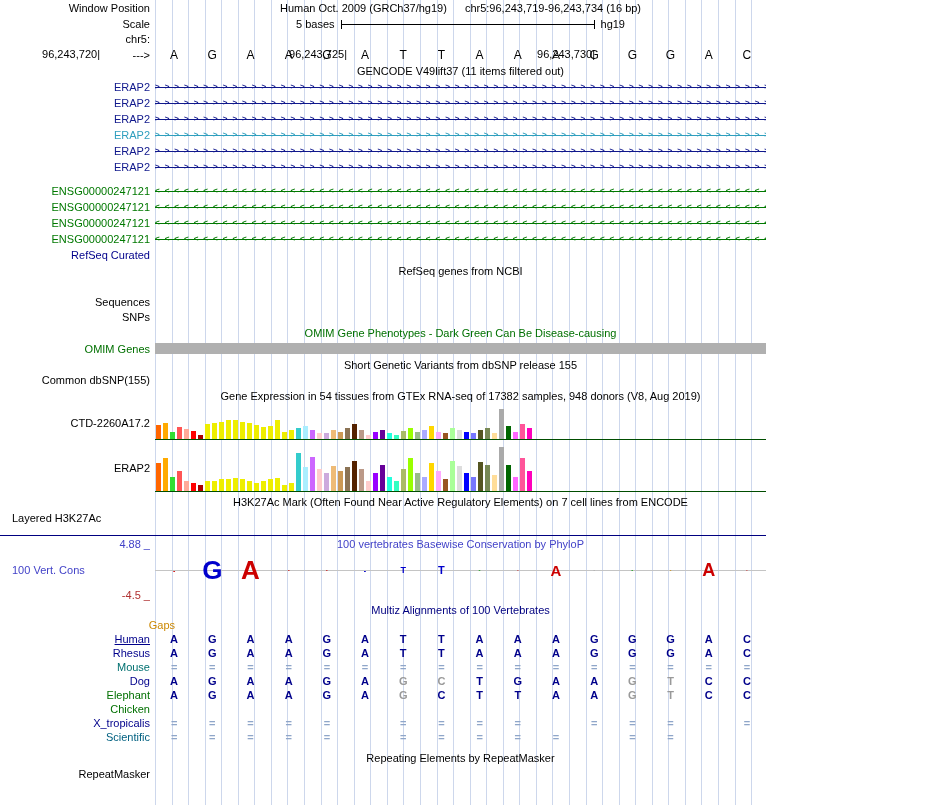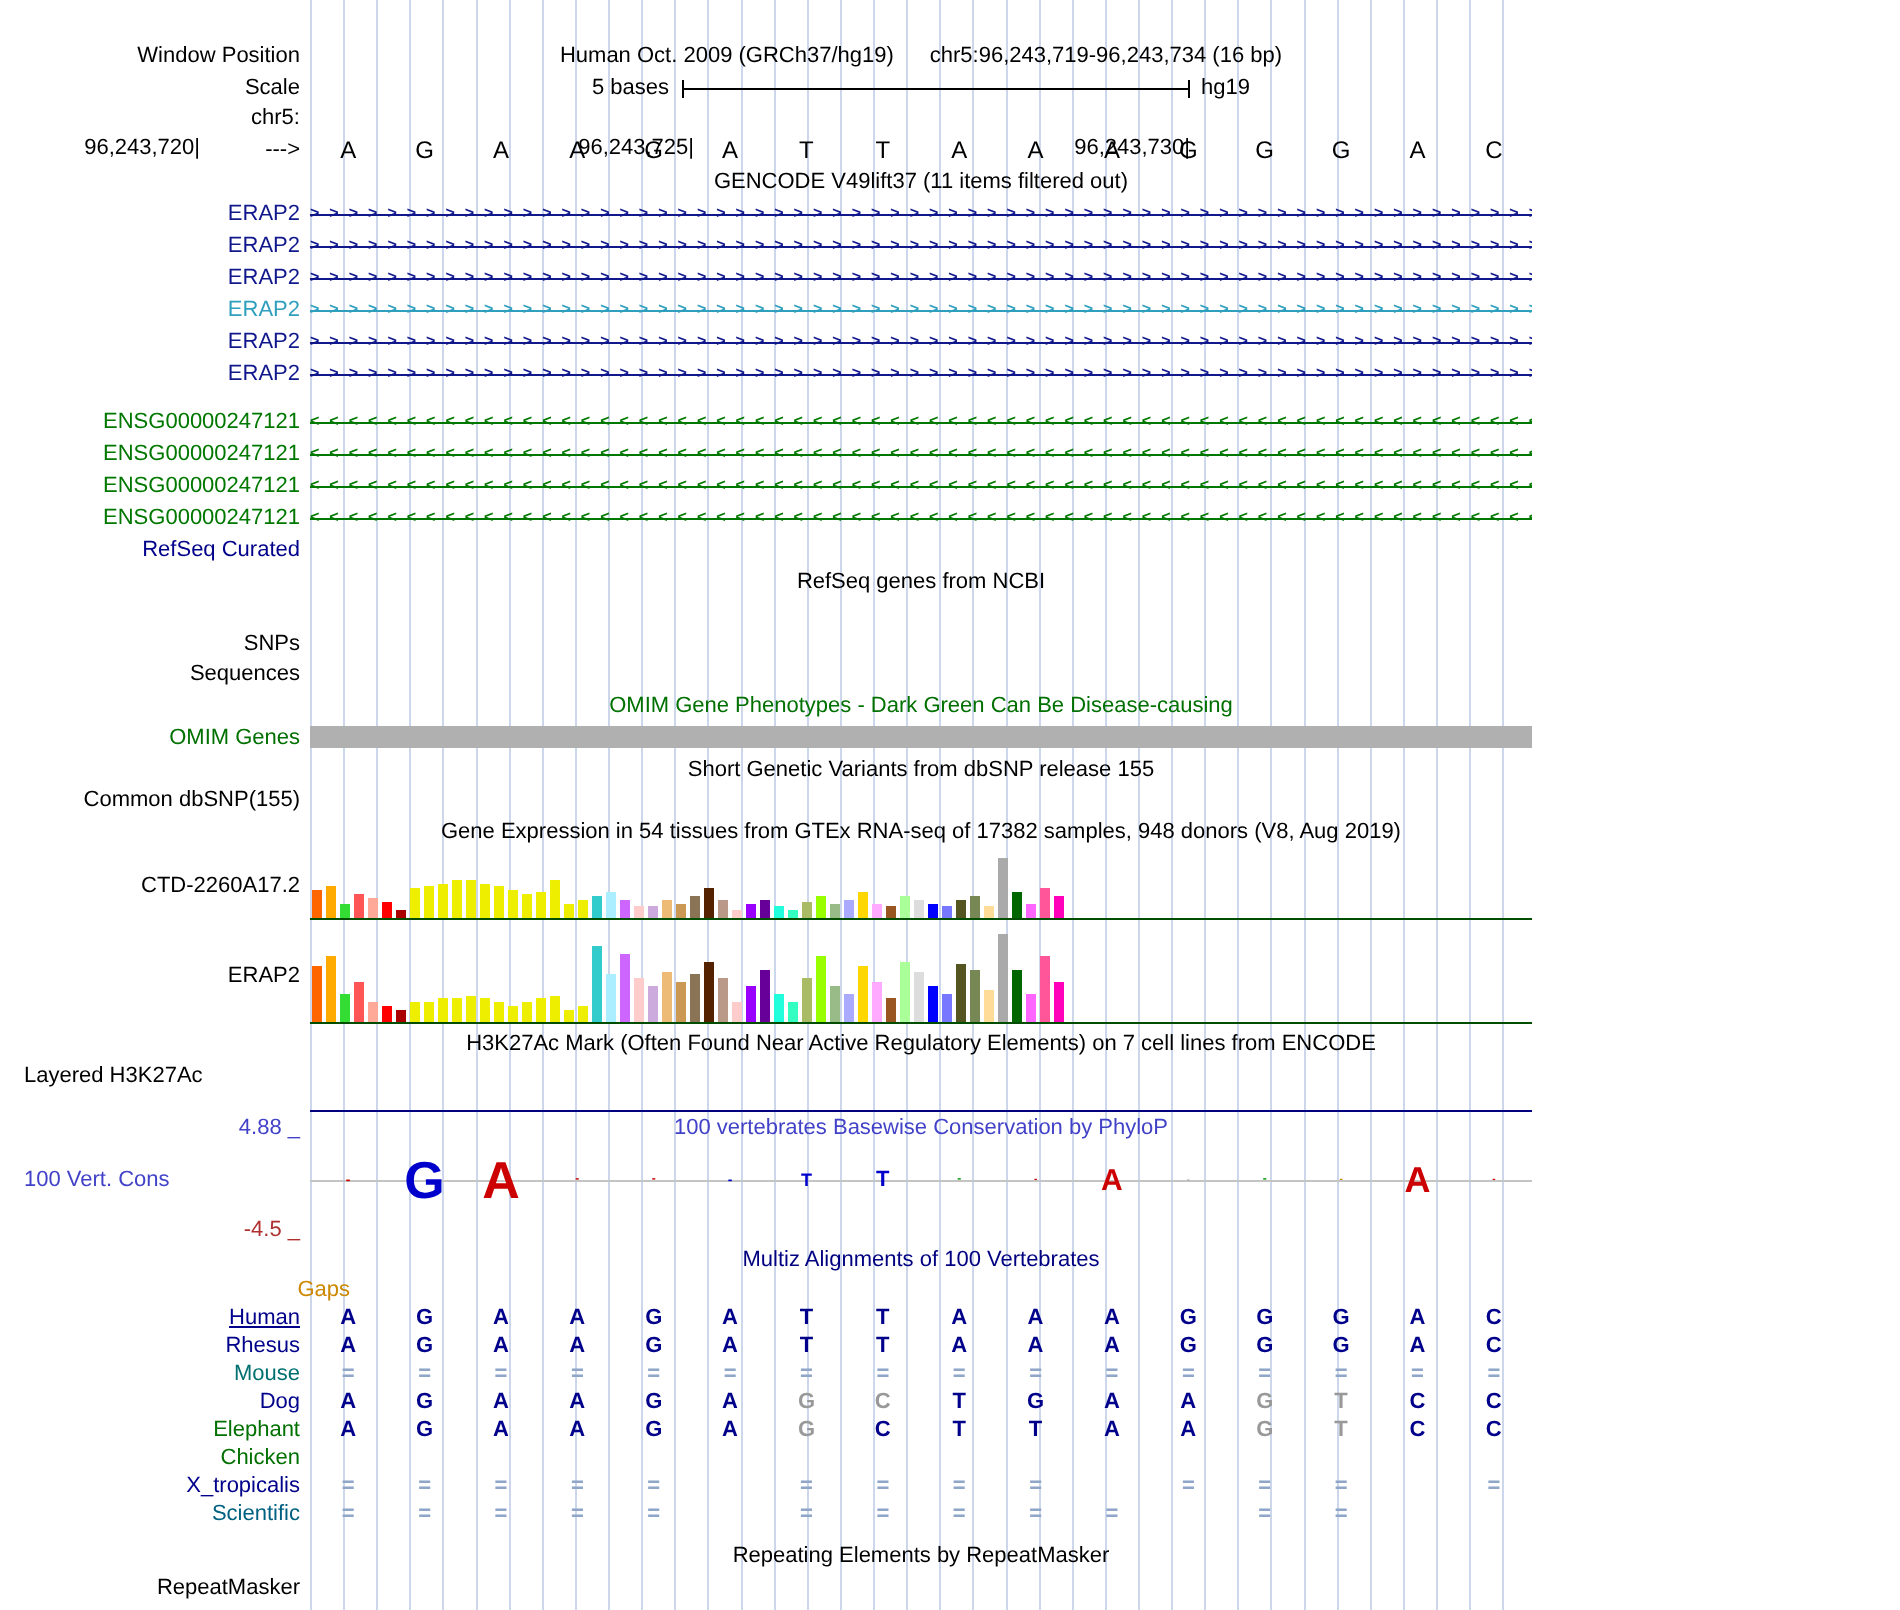--- a/index.html
+++ b/index.html
@@ -1,18 +1,18 @@
 <!DOCTYPE html>
 <html><head>
 <meta charset="utf-8">
 <style>
   html,body{margin:0;padding:0;background:#fff;}
   .browser{position:relative;width:766px;height:805px;background:#fff;
     font-family:"Liberation Sans",sans-serif;font-size:11px;color:#000;
-    overflow:hidden;box-sizing:border-box;padding-top:20px;}
+    overflow:hidden;box-sizing:border-box;padding-top:0;}
   .gridlines{position:absolute;left:155px;top:0;width:795px;height:805px;
     background-image:repeating-linear-gradient(to right,#cdd7ec 0 1px,transparent 1px 16.56px);}
   .content{position:relative;}
   .row{display:flex;height:16px;line-height:16px;}
   .r15{height:15px;line-height:15px;flex-direction:column;}
   .r14{height:14px;line-height:14px;}
   .lab{width:155px;flex:none;text-align:right;padding-right:5px;box-sizing:border-box;white-space:nowrap;overflow:hidden;}
   .lab.left{text-align:left;padding-left:12px;}
   .trk{position:relative;flex:1;min-width:0;}
   .tc{text-align:center;}
@@ -41,21 +41,21 @@
   .omim-bar{position:absolute;left:0;right:0;top:2px;height:11px;}
   
   .gtex1{height:38px;}
   .gtex2{height:52px;}
   .vlab{display:flex;align-items:center;justify-content:flex-end;}
   .vlab.left{justify-content:flex-start;}
   .bars{position:absolute;left:1px;bottom:3px;display:flex;align-items:flex-end;gap:2px;}
   .bar{width:5px;flex:none;}
   .bline{position:absolute;left:0;right:0;bottom:2px;height:1px;}
   
-  .encode-row{height:26px;}
+  .encode-row{height:26px;flex-direction:column;}
   .encode-row .trk{border-bottom:1px solid #000080;}
   
   .phy-mid{height:36px;position:relative;}
   .zline{position:absolute;left:0;right:0;top:18px;height:1px;background:#c4c4c4;}
   .pgrid{position:absolute;left:0;right:0;top:0;bottom:0;display:grid;
     grid-template-columns:repeat(16,1fr);align-items:center;text-align:center;font-weight:bold;}
   .pgrid span{text-align:center;line-height:1;}
   
   .mcells{font-size:11px;font-weight:bold;}
 </style>
@@ -202,26 +202,26 @@
     </div>
     <div class="row">
       <div class="lab"></div>
       <div class="trk tc"><span>RefSeq genes from NCBI</span></div>
     </div>
 
     <div class="row">
       <div class="lab"></div>
     </div>
     <div class="row r15">
+      <div class="lab">Sequences</div>
+      <div class="trk"></div>
+    </div>
+
+    <div class="row r15">
       <div class="lab">SNPs</div>
-      <div class="trk"></div>
-    </div>
-
-    <div class="row r15">
-      <div class="lab">Sequences</div>
       <div class="trk"></div>
     </div>
 
     <div class="row">
       <div class="lab"></div>
       <div class="trk tc"><span class="c-green">OMIM Gene Phenotypes - Dark Green Can Be Disease-causing</span></div>
     </div>
     <div class="row">
       <div class="lab c-green">OMIM Genes</div>
       <div class="trk">

